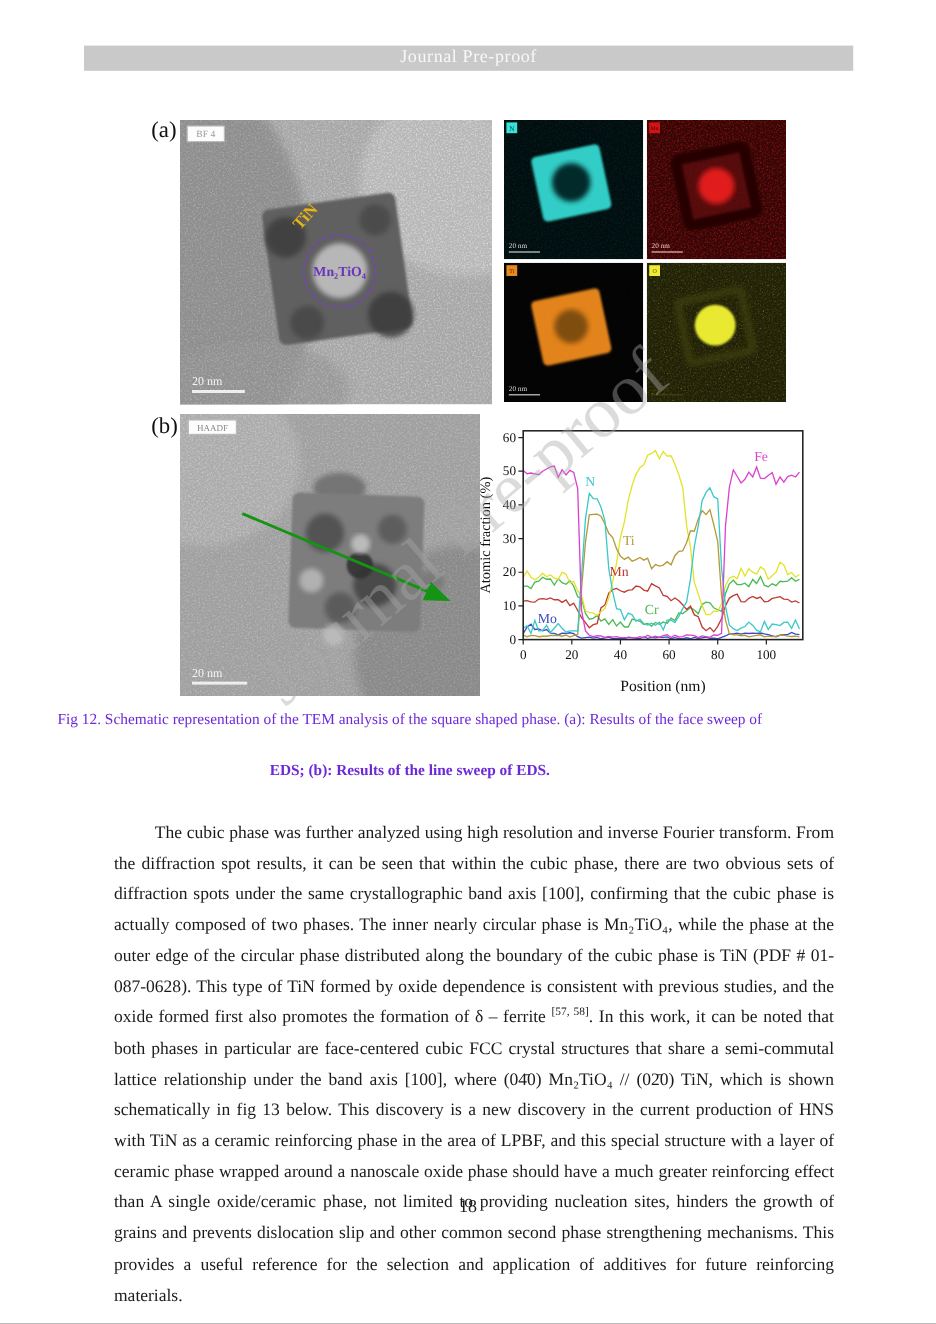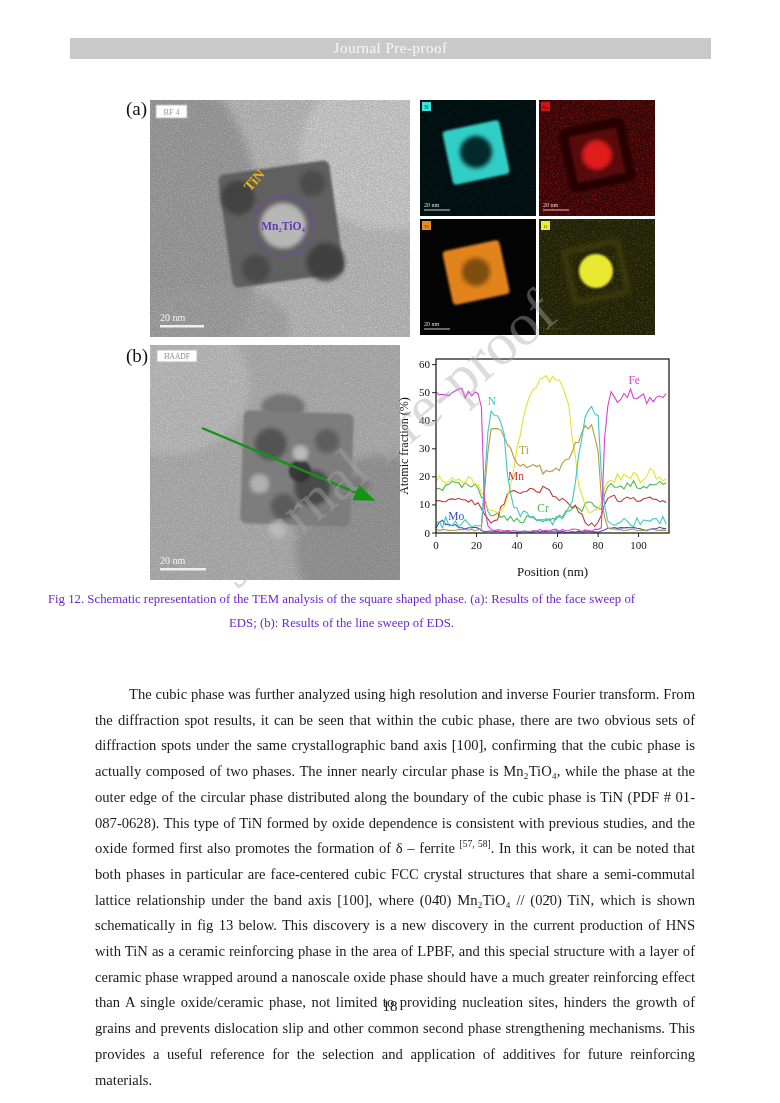--- a/index.html
+++ b/index.html
@@ -227,19 +227,19 @@
         <text x="230.47826086956522" y="37.258064516129025" font-size="11.5" fill="#d943cf">Fe</text>
         <text x="89.66521739130434" y="58.30645161290322" font-size="11.5" fill="#3cc8c8">N</text>
         <text x="121.0695652173913" y="107.41935483870968" font-size="11.5" fill="#b49a3a">Ti</text>
         <text x="109.92608695652174" y="132.67741935483872" font-size="11.5" fill="#bf3a32">Mn</text>
         <text x="139.30434782608694" y="164.9516129032258" font-size="11.5" fill="#4cba52">Cr</text>
         <text x="50.15652173913043" y="172.52903225806452" font-size="11.5" fill="#3b4cc0">Mo</text>
         <rect x="38" y="12" width="233" height="174" fill="none" stroke="#222" stroke-width="1.3"></rect>
       </svg></div>
 
   <div class="abs caption" style="top:592px;">Fig 12. Schematic representation of the TEM analysis of the square shaped phase. (a): Results of the face sweep of</div>
-  <div class="abs caption" style="top:616px;">EDS; (b): Results of the line sweep of EDS.</div>
+  <div class="abs caption" style="top:635px;font-weight:bold;">EDS; (b): Results of the line sweep of EDS.</div>
 
   <div class="abs bodytext" id="bodypara"><span>The cubic phase was further analyzed using high resolution and inverse Fourier transform. From the diffraction spot results, it can be seen that within the cubic phase, there are two obvious sets of diffraction spots under the same crystallographic band axis [100], confirming that the cubic phase is actually composed of two phases. The inner nearly circular phase is Mn₂TiO₄, while the phase at the outer edge of the circular phase distributed along the boundary of the cubic phase is TiN (PDF # 01-087-0628). This type of TiN formed by oxide dependence is consistent with previous studies, and the oxide formed first also promotes the formation of δ – ferrite </span><span class="sup">[57, 58]</span><span>. In this work, it can be noted that both phases in particular are face-centered cubic FCC crystal structures that share a semi-commutal lattice relationship under the band axis [100], where (04̄0) Mn₂TiO₄ // (02̄0) TiN, which is shown schematically in fig 13 below. This discovery is a new discovery in the current production of HNS with TiN as a ceramic reinforcing phase in the area of LPBF, and this special structure with a layer of ceramic phase wrapped around a nanoscale oxide phase should have a much greater reinforcing effect than A single oxide/ceramic phase, not limited to providing nucleation sites, hinders the growth of grains and prevents dislocation slip and other common second phase strengthening mechanisms. This provides a useful reference for the selection and application of additives for future reinforcing materials.</span></div>
 
   <div class="abs pagenum">18</div>
 
 </div>
 
 </body></html>

